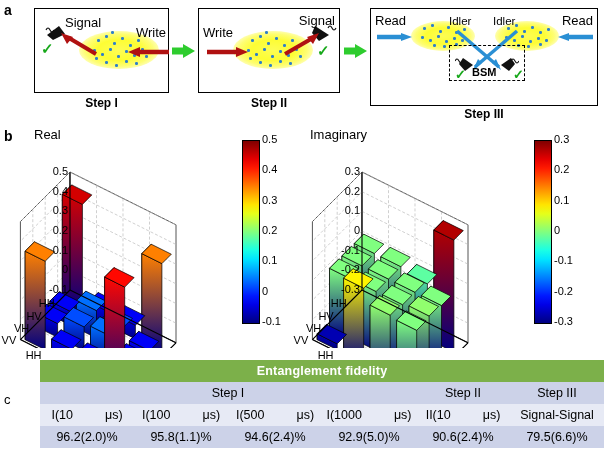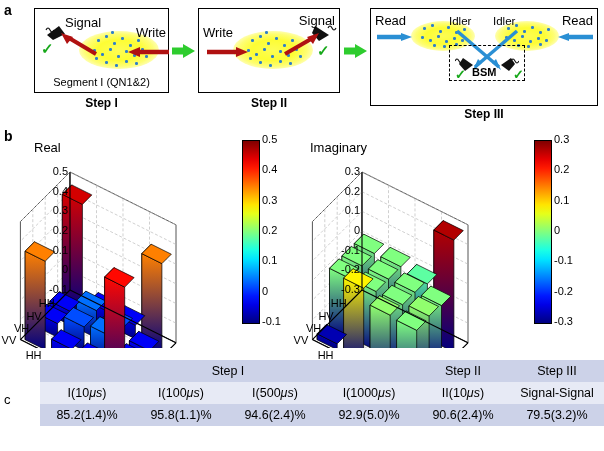--- a/index.html
+++ b/index.html
@@ -19,36 +19,36 @@
   .atoms i{position:absolute;width:2.6px;height:2.6px;border-radius:50%;background:#2f7fc9;display:block;}
   .lbl{position:absolute;font-size:13px;font-weight:normal;white-space:nowrap;}
   .arrow-red,.arrow-green,.arrow-blue{position:absolute;}
   .check{position:absolute;color:#17a81a;font-size:13px;font-weight:bold;line-height:1;}
   .detector{position:absolute;}
   .bsm-box{position:absolute;border:1.4px dashed #000;box-sizing:border-box;}
   .bsm-text{position:absolute;font-size:11px;font-weight:bold;}
 
   
   #panel-b{position:absolute;left:0;top:122px;width:604px;height:236px;}
-  .plot-title{position:absolute;font-size:13px;margin-top:13px;}
+  .plot-title{position:absolute;font-size:13px;}
   .axisnum{position:absolute;font-size:11px;text-align:right;white-space:nowrap;}
   .ticklab{position:absolute;font-size:11px;white-space:nowrap;}
   .cbar-num{position:absolute;font-size:11px;white-space:nowrap;}
   svg{display:block;}
 
   
   #panel-c{position:absolute;left:40px;top:360px;width:564px;height:88px;}
   table.fid{border-collapse:collapse;width:564px;table-layout:fixed;}
   table.fid td{font-size:12.5px;text-align:center;padding:0;height:22px;
                font-family:"Liberation Sans",sans-serif;}
   td.hdr-green{background:#7cb04a;color:#fff;font-weight:bold;font-size:13px;letter-spacing:.2px;}
   td.band-a{background:#ccd2e8;}
   td.band-b{background:#e7eaf5;}
   td.band-c{background:#ccd2e8;}
-  .mu{font-style:italic;}
+  .mu{padding-left:32px;}
 </style>
 </head>
 <body>
 
 <div id="panel-a">
   <span class="panel-letter" style="left:4px;top:2px;">a</span>
 
   <div class="step-box" style="left:34px;top:8px;width:135px;height:85px;">
     <div class="cloud" style="left:44px;top:22px;width:80px;height:38px;"></div>
     <div class="atoms">
@@ -83,21 +83,20 @@
 
     <svg class="arrow-red" style="left:24px;top:22px;" width="40" height="26">
       <line x1="37" y1="23" x2="10" y2="7" stroke="#b01111" stroke-width="4"></line>
       <path d="M2,2 L14,6 L8,13 Z" fill="#b01111"></path>
     </svg>
     <span class="lbl" style="right:2px;top:16px;">Write</span>
     <svg class="arrow-red" style="left:92px;top:36px;" width="42" height="14">
       <line x1="42" y1="7" x2="12" y2="7" stroke="#b01111" stroke-width="4.5"></line>
       <path d="M1,7 L13,2 L13,12 Z" fill="#b01111"></path>
     </svg>
-    <span class="seg-label" style="bottom:4px;">Segment I (QN1&amp;2)</span>
   </div>
   <div class="step-caption" style="left:34px;top:96px;width:135px;">Step I</div>
 
   <svg class="arrow-green" style="left:172px;top:42px;" width="24" height="18">
     <line x1="0" y1="9" x2="13" y2="9" stroke="#2ecc2e" stroke-width="7"></line>
     <path d="M23,9 L11,2 L11,16 Z" fill="#2ecc2e"></path>
   </svg>
 
   <div class="step-box" style="left:198px;top:8px;width:142px;height:85px;">
     <div class="cloud" style="left:34px;top:22px;width:80px;height:38px;"></div>
@@ -582,35 +581,38 @@
     <div class="ticklab" style="left: 344.15px; top: 240.4px;">HV</div>
     <div class="ticklab" style="left: 370.65px; top: 253.6px;">VH</div>
     <div class="ticklab" style="left: 397.15px; top: 266.8px;">VV</div>
   </div>
 
 <span class="panel-letter" style="left:4px;top:392px;font-weight:normal;font-size:13px;">c</span>
 <div id="panel-c">
   <table class="fid">
     <tbody>
       <tr>
+        <td class="hdr-green" colspan="6">Entanglement fidelity</td>
+      </tr>
+      <tr>
         <td class="band-a" colspan="4">Step I</td>
         <td class="band-a">Step II</td>
         <td class="band-a">Step III</td>
       </tr>
       <tr id="col-head-row">
           <td class="band-b">I(10<span class="mu">μs</span>)</td>
           <td class="band-b">I(100<span class="mu">μs</span>)</td>
           <td class="band-b">I(500<span class="mu">μs</span>)</td>
           <td class="band-b">I(1000<span class="mu">μs</span>)</td>
           <td class="band-b">II(10<span class="mu">μs</span>)</td>
           <td class="band-b">Signal-Signal</td>
         </tr>
       <tr id="val-row">
-          <td class="band-c">85.2(1.4)%</td>
+          <td class="band-c">96.2(2.0)%</td>
           <td class="band-c">95.8(1.1)%</td>
           <td class="band-c">94.6(2.4)%</td>
           <td class="band-c">92.9(5.0)%</td>
           <td class="band-c">90.6(2.4)%</td>
-          <td class="band-c">79.5(3.2)%</td>
+          <td class="band-c">79.5(6.6)%</td>
         </tr>
     </tbody>
   </table>
 </div>
 
 </body></html>

